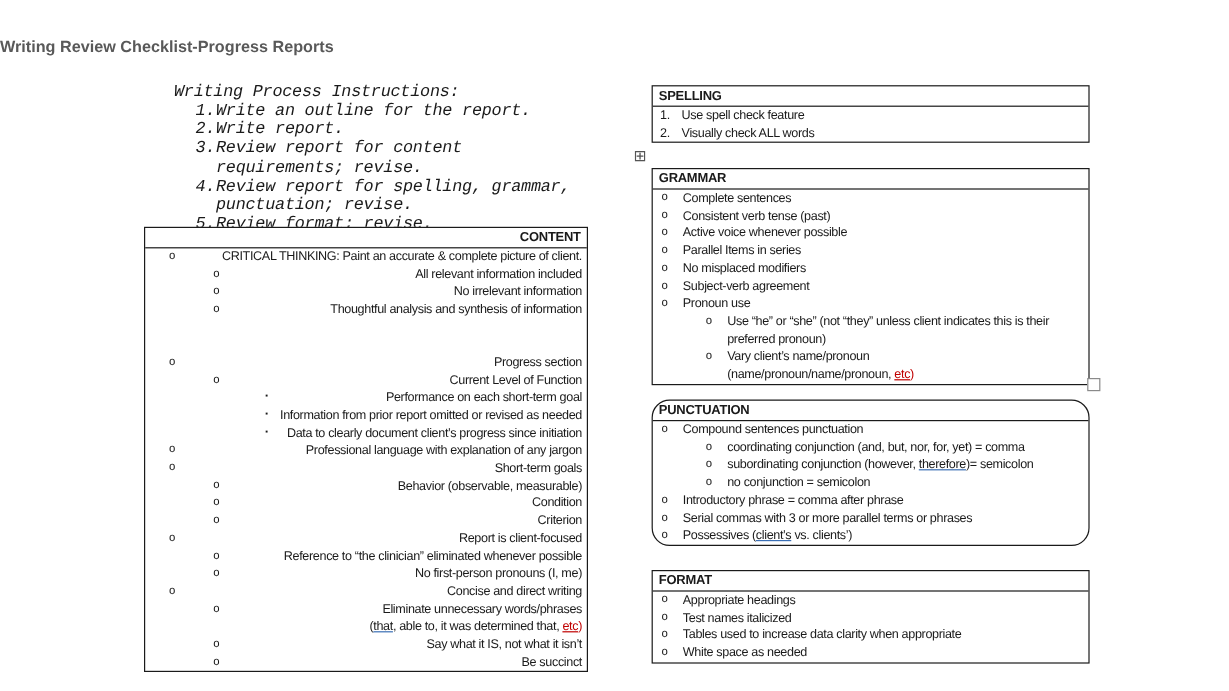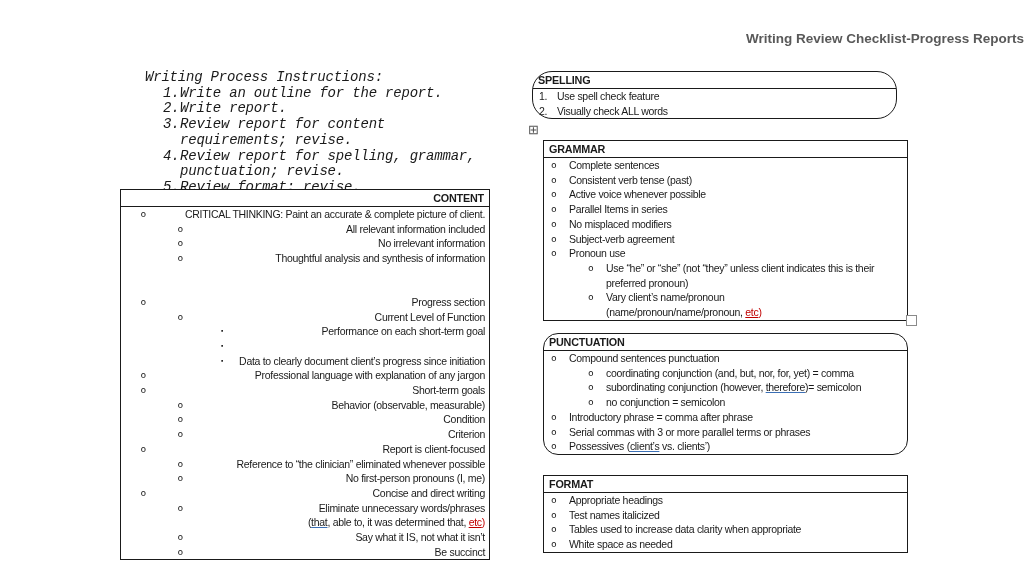--- a/index.html
+++ b/index.html
@@ -1,21 +1,21 @@
 <!DOCTYPE html>
 <html><head>
 <meta charset="utf-8">
 <style>
   html,body{margin:0;padding:0;}
   body{
     width:1024px;height:576px;background:#ffffff;position:relative;overflow:hidden;
     font-family:"Liberation Sans",sans-serif;color:#1a1a1a;
   }
   .title{
-    position:absolute;top:31px;left:0;width:100%;text-align:right;
+    position:absolute;top:31px;left:0;width:100%;text-align:left;
     font-weight:bold;font-size:13.5px;color:#595959;letter-spacing:0;
   }
   .instructions{
     position:absolute;left:145px;top:70px;width:345px;
     font-style:italic;font-size:14px;line-height:15.7px;letter-spacing:-0.2px;font-family:Liberation Mono, monospace;
   }
   .instr-heading{margin-bottom:0;}
   .box{
     position:absolute;border:1px solid #1a1a1a;background:#fff;
     font-size:10.5px;line-height:14.7px;letter-spacing:-0.3px;
@@ -31,21 +31,21 @@
   .b-sq{font-size:6.5px;line-height:14.7px;}
   .b-num{width:18px;}
   .itext{flex:1 1 auto;}
   .lvl1{padding-left:7px;}
   .lvl2{padding-left:44px;}
   .lvl3{padding-left:84px;}
   .lvln1{padding-left:6px;}
   .lvlstep{padding-left:18px;}
   .lvlstep .bullet{width:17px;}
   .content-box{left:120px;top:189px;width:368px;text-align:right;}
-  .spelling-box{left:532px;top:71px;width:363px;border-radius:20px;}
+  .spelling-box{left:543px;top:71px;width:363px;}
   .grammar-box{left:543px;top:140px;width:363px;}
   .punctuation-box{left:543px;top:333px;width:363px;border-radius:15px;}
   .format-box{left:543px;top:475px;width:363px;}
   .seg-u{text-decoration:underline;text-decoration-color:#3b6fb5;margin-top:48px;}
   .seg-r{color:#c00000;}
   .seg-ru{color:#c00000;text-decoration:underline;text-decoration-color:#c00000;}
   .handle{
     position:absolute;left:528px;top:123px;font-size:13px;color:#555;
     line-height:13px;cursor:move;user-select:none;
   }
@@ -112,20 +112,21 @@
       <div class="row lvl2">
         <span class="bullet b-o">o</span>
         <span class="itext">Current Level of Function</span>
       </div>
       <div class="row lvl3">
         <span class="bullet b-sq">▪</span>
         <span class="itext">Performance on each short-term goal</span>
       </div>
       <div class="row lvl3">
         <span class="bullet b-sq">▪</span>
+        <span class="itext">Information from prior report omitted or revised as needed</span>
       </div>
       <div class="row lvl3">
         <span class="bullet b-sq">▪</span>
         <span class="itext">Data to clearly document client’s progress since initiation</span>
       </div>
       <div class="row lvl1">
         <span class="bullet b-o">o</span>
         <span class="itext">Professional language with explanation of any jargon</span>
       </div>
       <div class="row lvl1">

